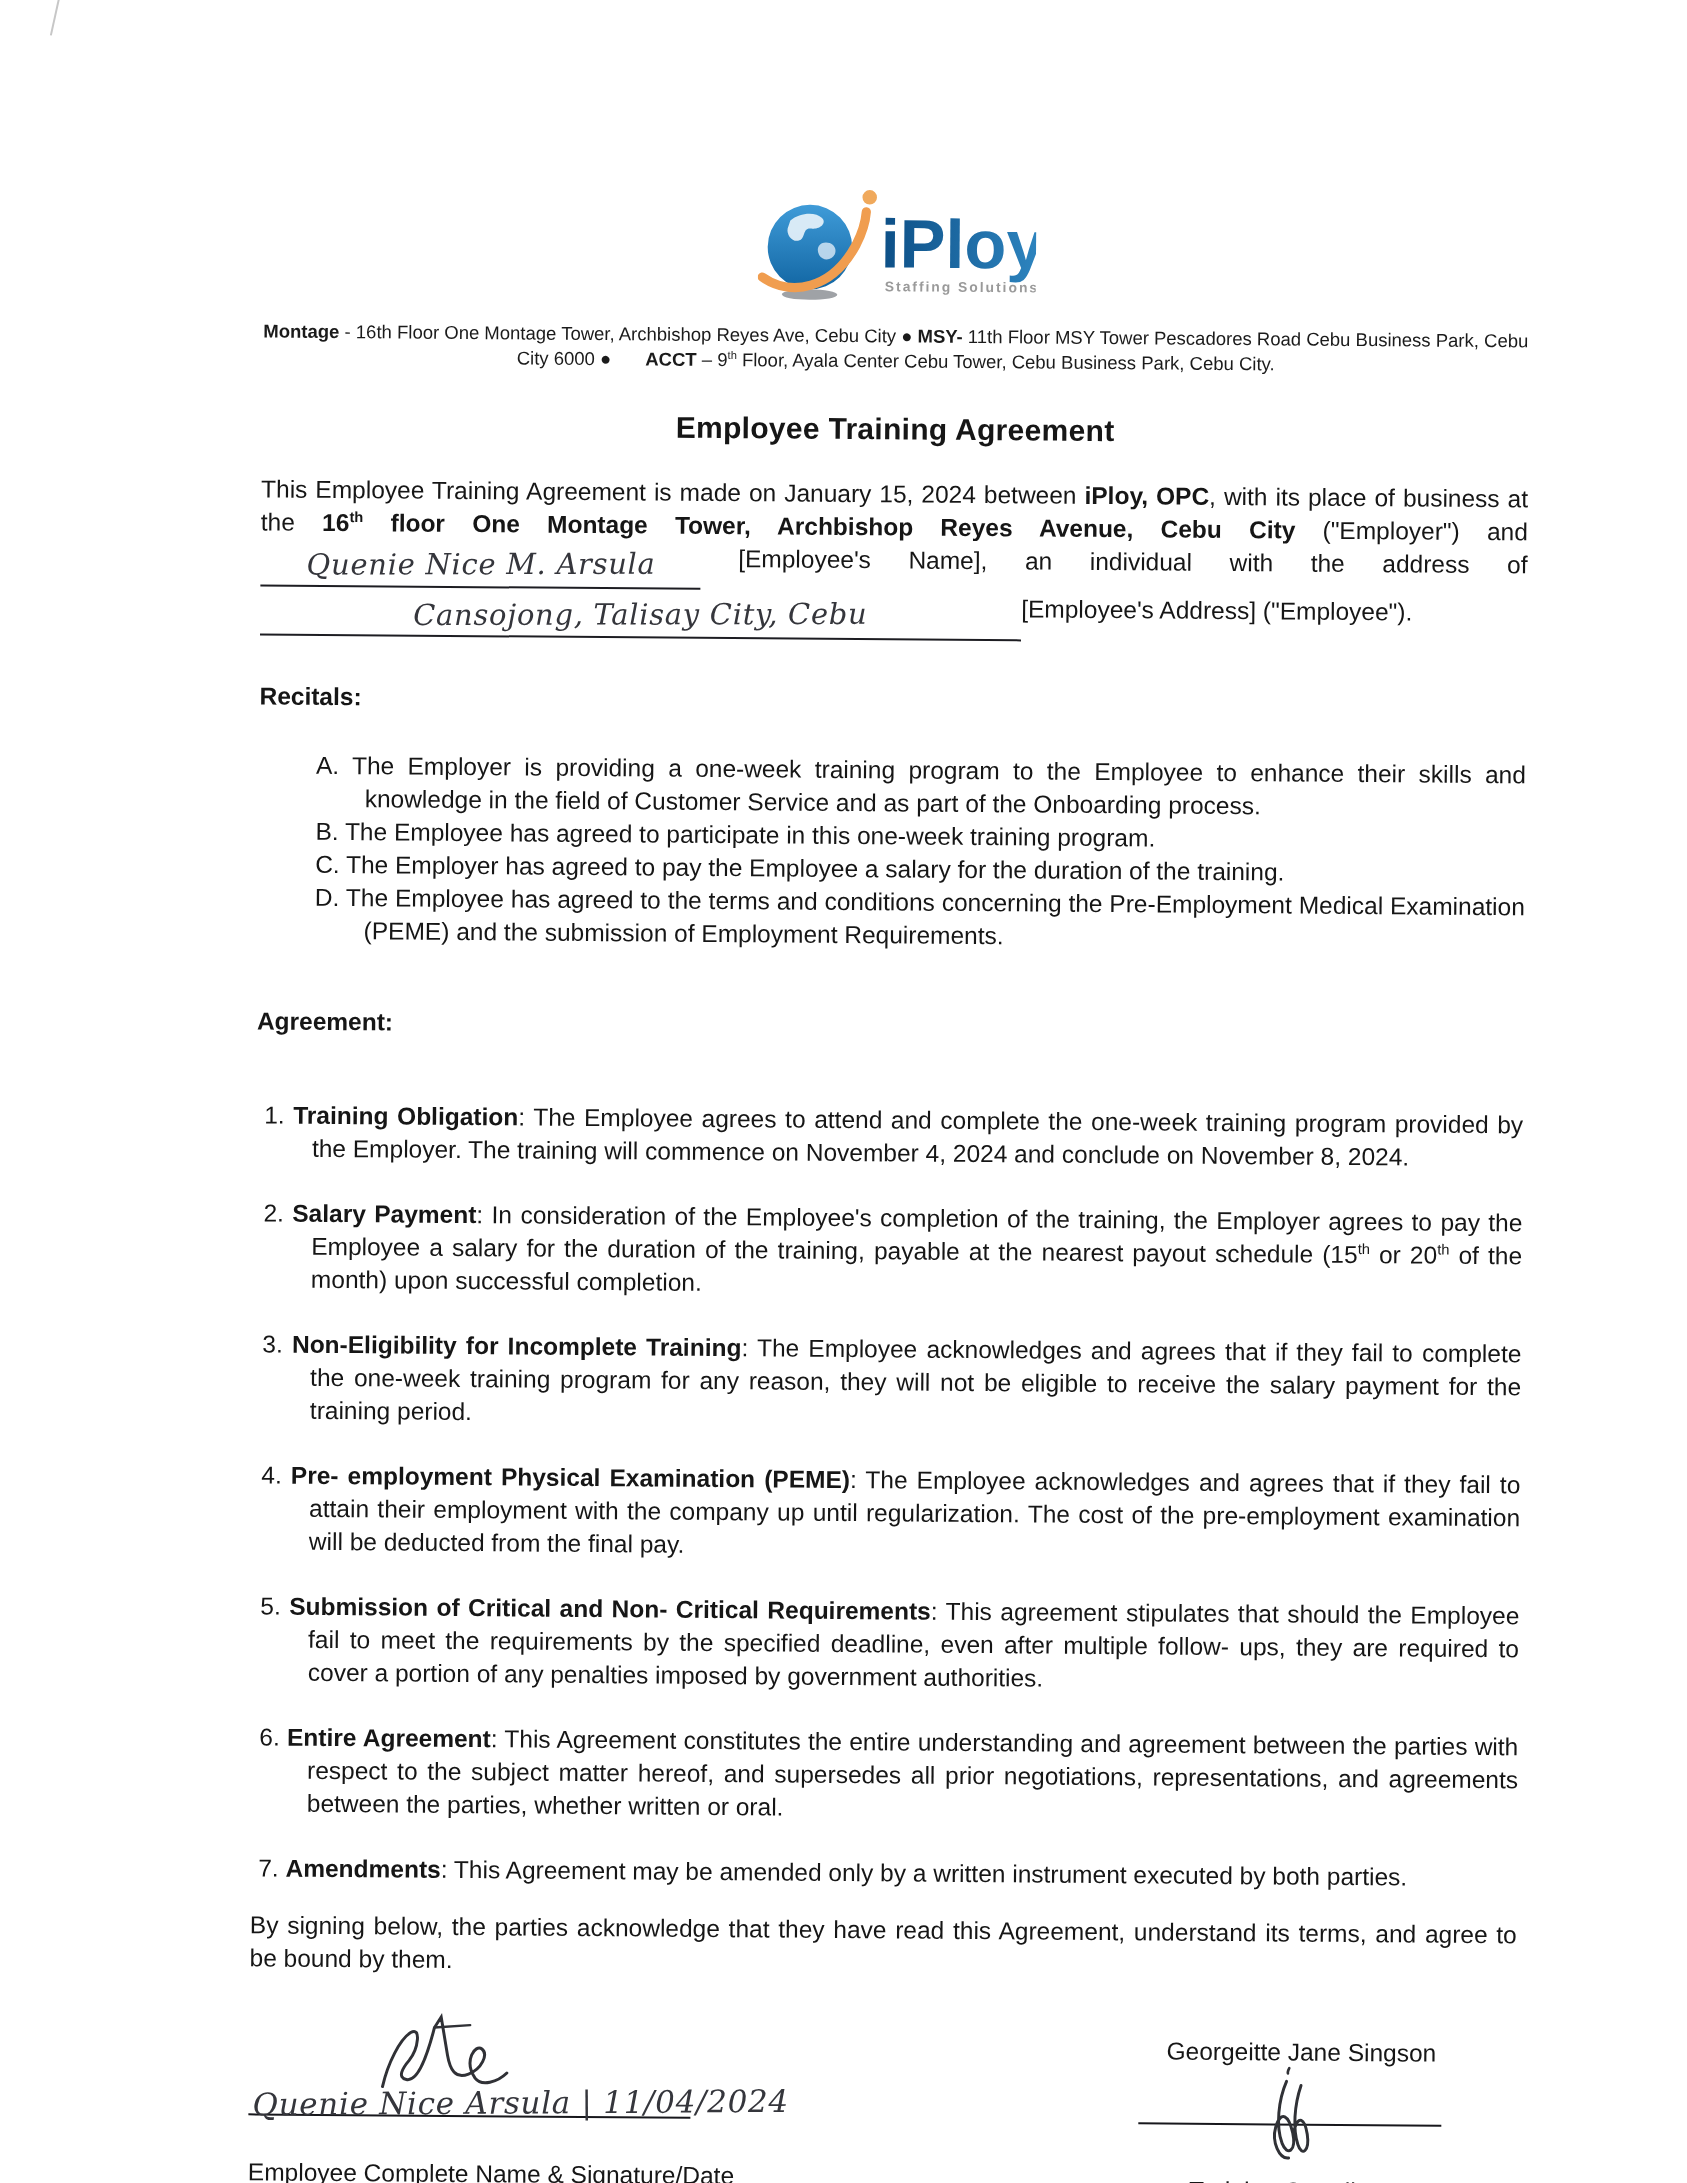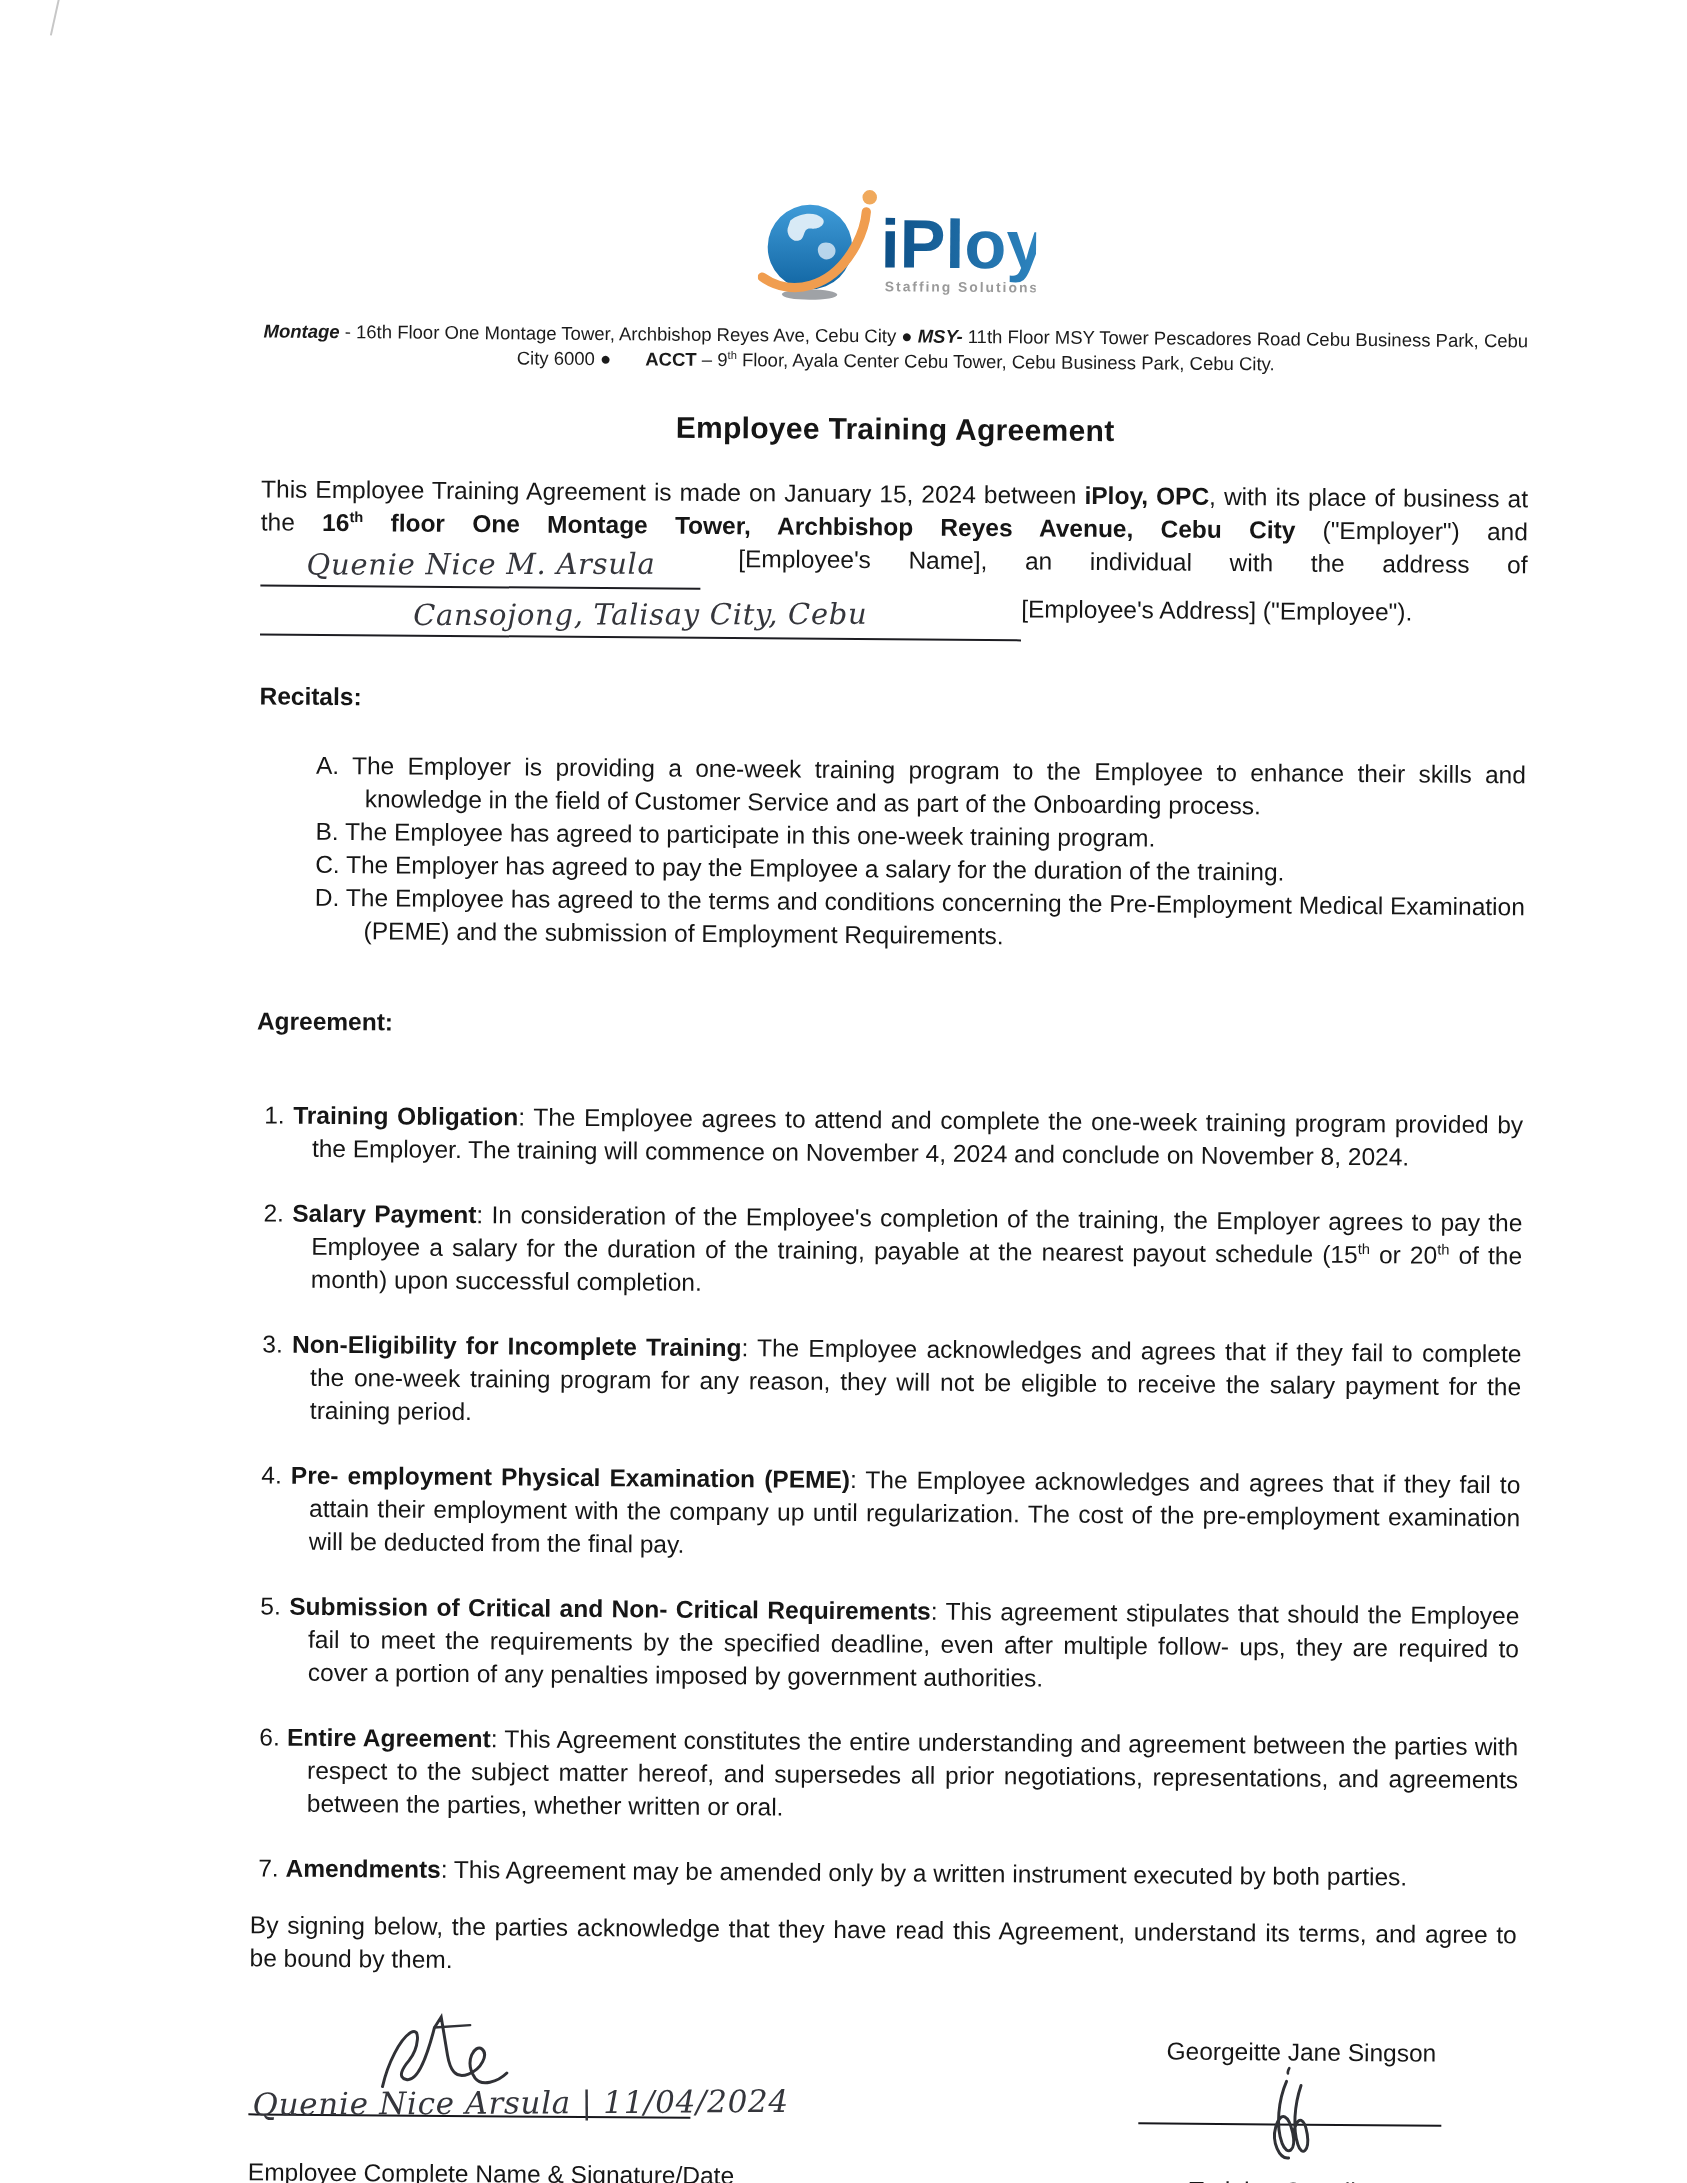--- a/index.html
+++ b/index.html
@@ -7,21 +7,21 @@
     width:1687px;height:2183px;background:#ffffff;overflow:hidden;
     font-family:"Liberation Sans","DejaVu Sans",sans-serif;color:#161616;
     position:relative;
   }
   .sheet{position:absolute;inset:0;background:#fff;transform:rotate(.45deg);transform-origin:50% 35%;}
   .artifact{position:absolute;left:48px;top:5.3px;width:2px;height:37px;background:#c7c7c7;transform:rotate(12deg);}
   .content{position:relative;margin-left:259px;width:1267px;font-size:24.5px;line-height:33px;text-align:justify;}
   
   .logo-wrap{padding-top:180px;text-align:center;}
   .addr{margin-top:4px;font-size:18.5px;line-height:24.5px;text-align:center;color:#1b1b1b;}
-  .addr .bi{font-weight:bold;font-style:italic;}
+  .addr .bi{font-weight:bold;}
   .addr .b{font-weight:bold;margin-left:29px;}
   .doc-title{margin-top:37px;font-size:30px;line-height:37px;font-weight:bold;text-align:center;letter-spacing:0.3px;}
   sup{font-size:60%;vertical-align:super;line-height:0;}
   
   .intro{margin-top:30px;}
   .fill-line{display:inline-block;border-bottom:2.6px solid #1d1d22;text-align:center;vertical-align:-9.3px;height:38px;overflow:visible;}
   .f1{width:440px;}
   .f2{width:761px;}
   .hand{font-family:"DejaVu Serif",serif;font-style:italic;color:#35363c;letter-spacing:0.7px;}
   .fill-line .hand{font-size:29px;display:inline-block;transform:rotate(-.6deg);white-space:nowrap;}

